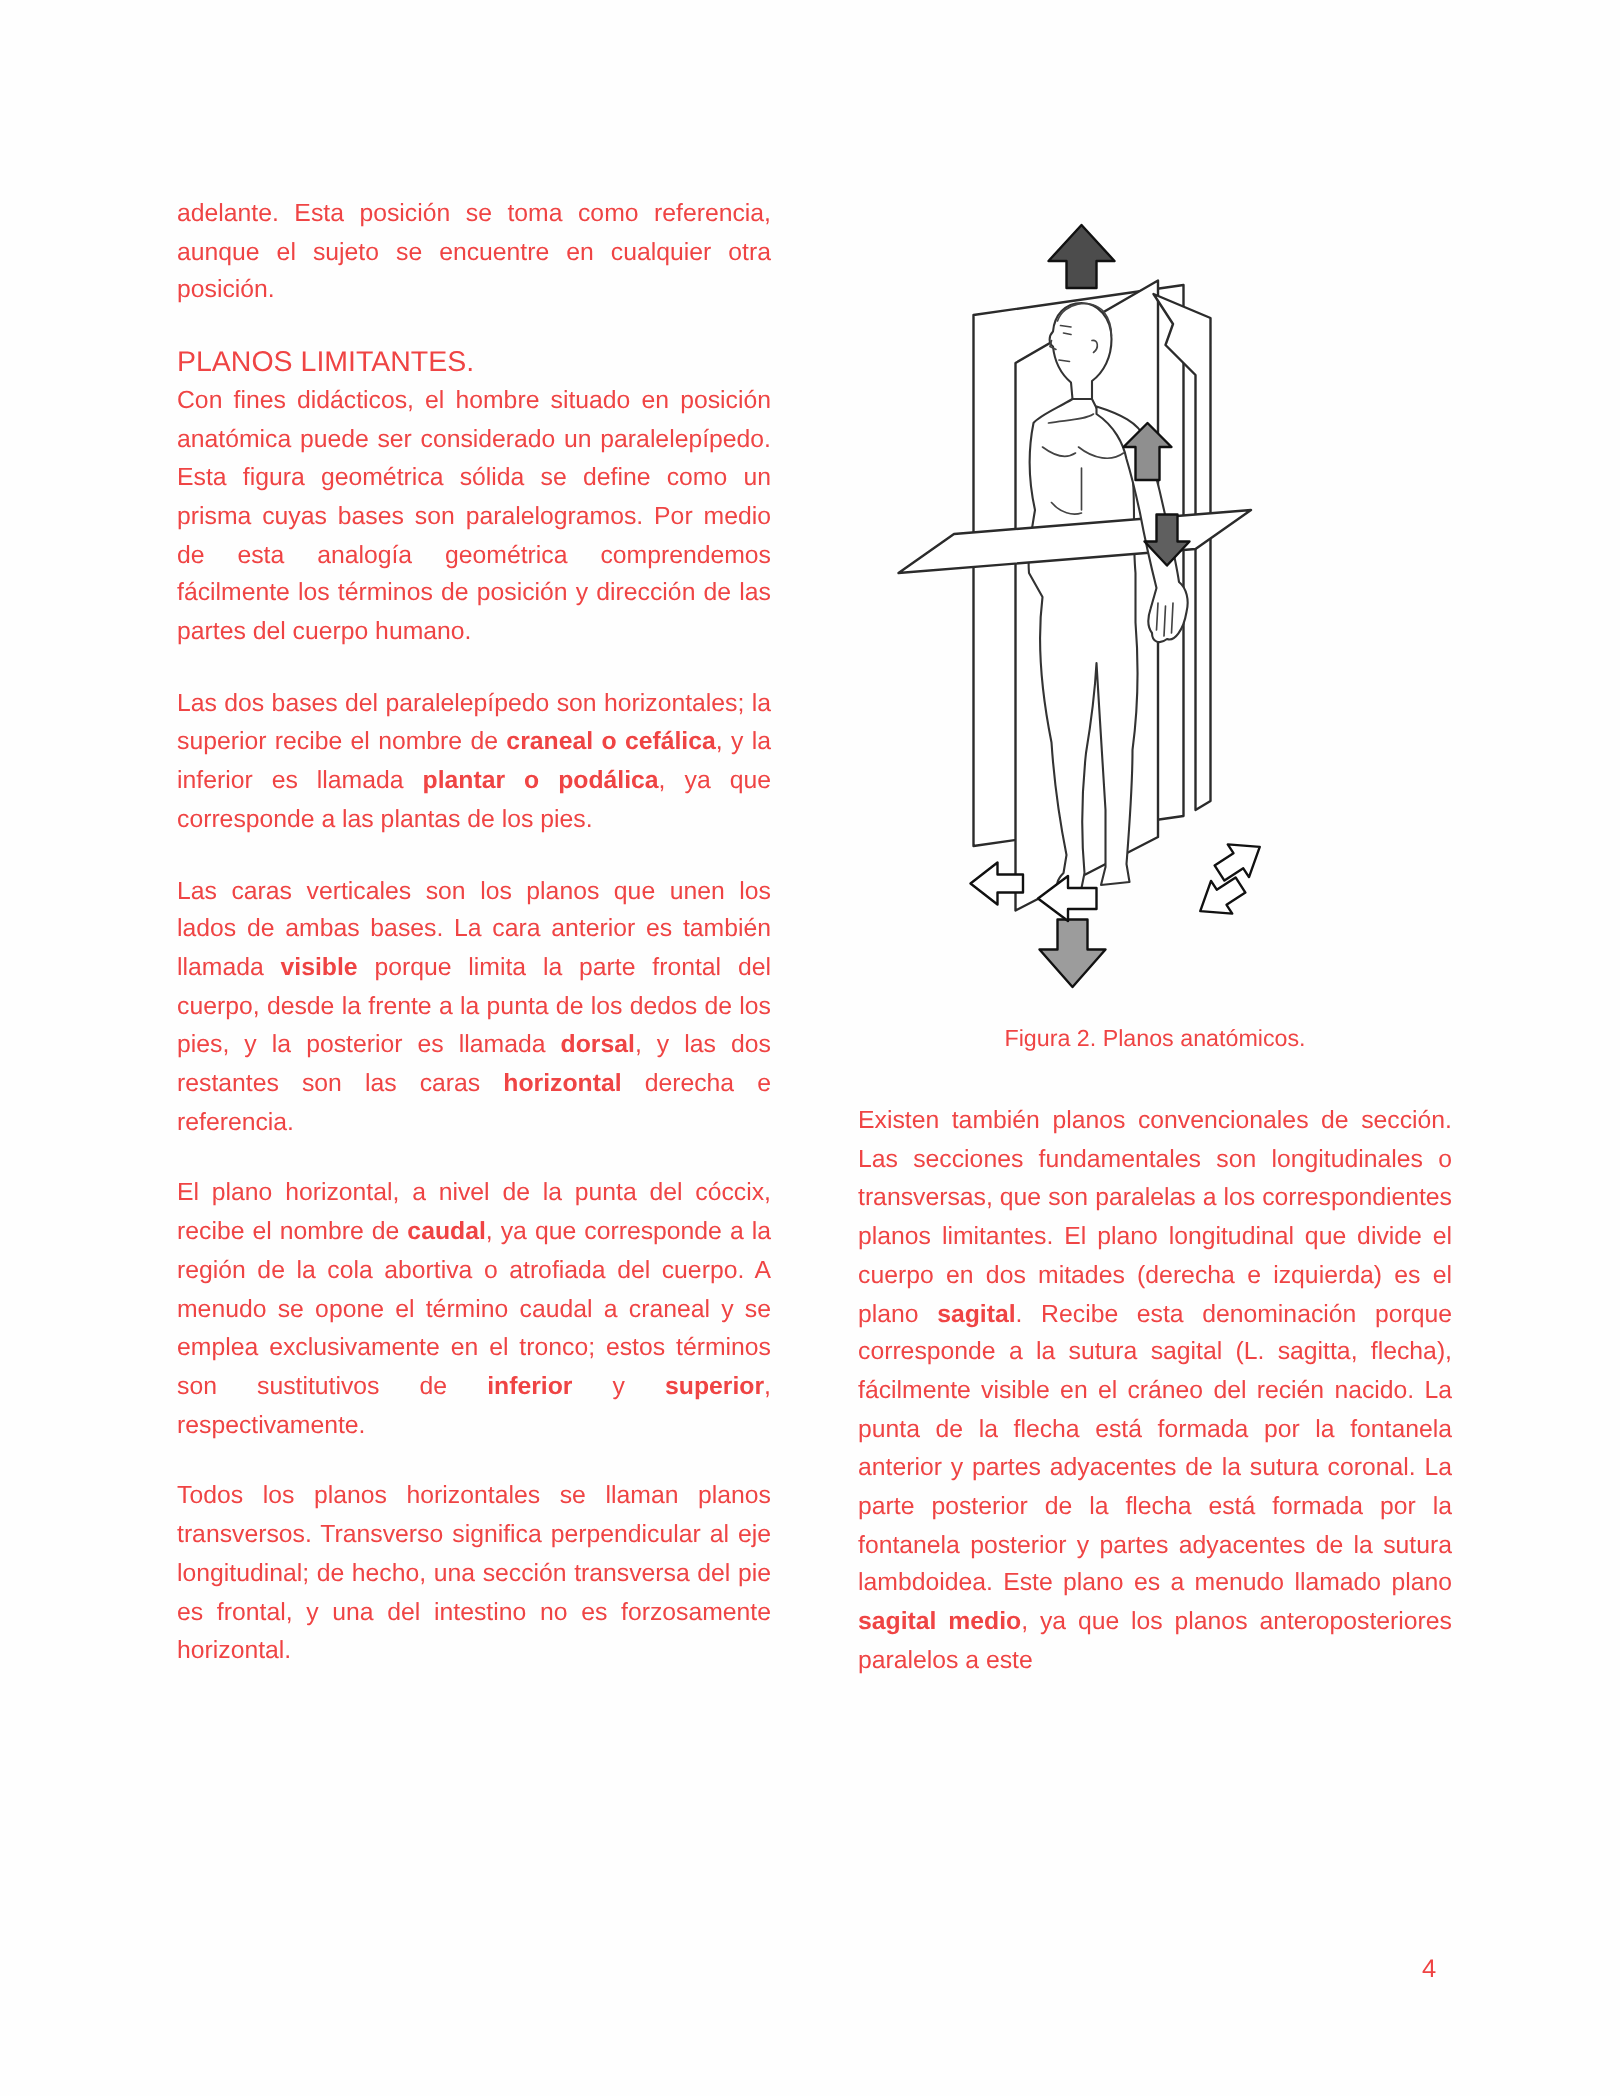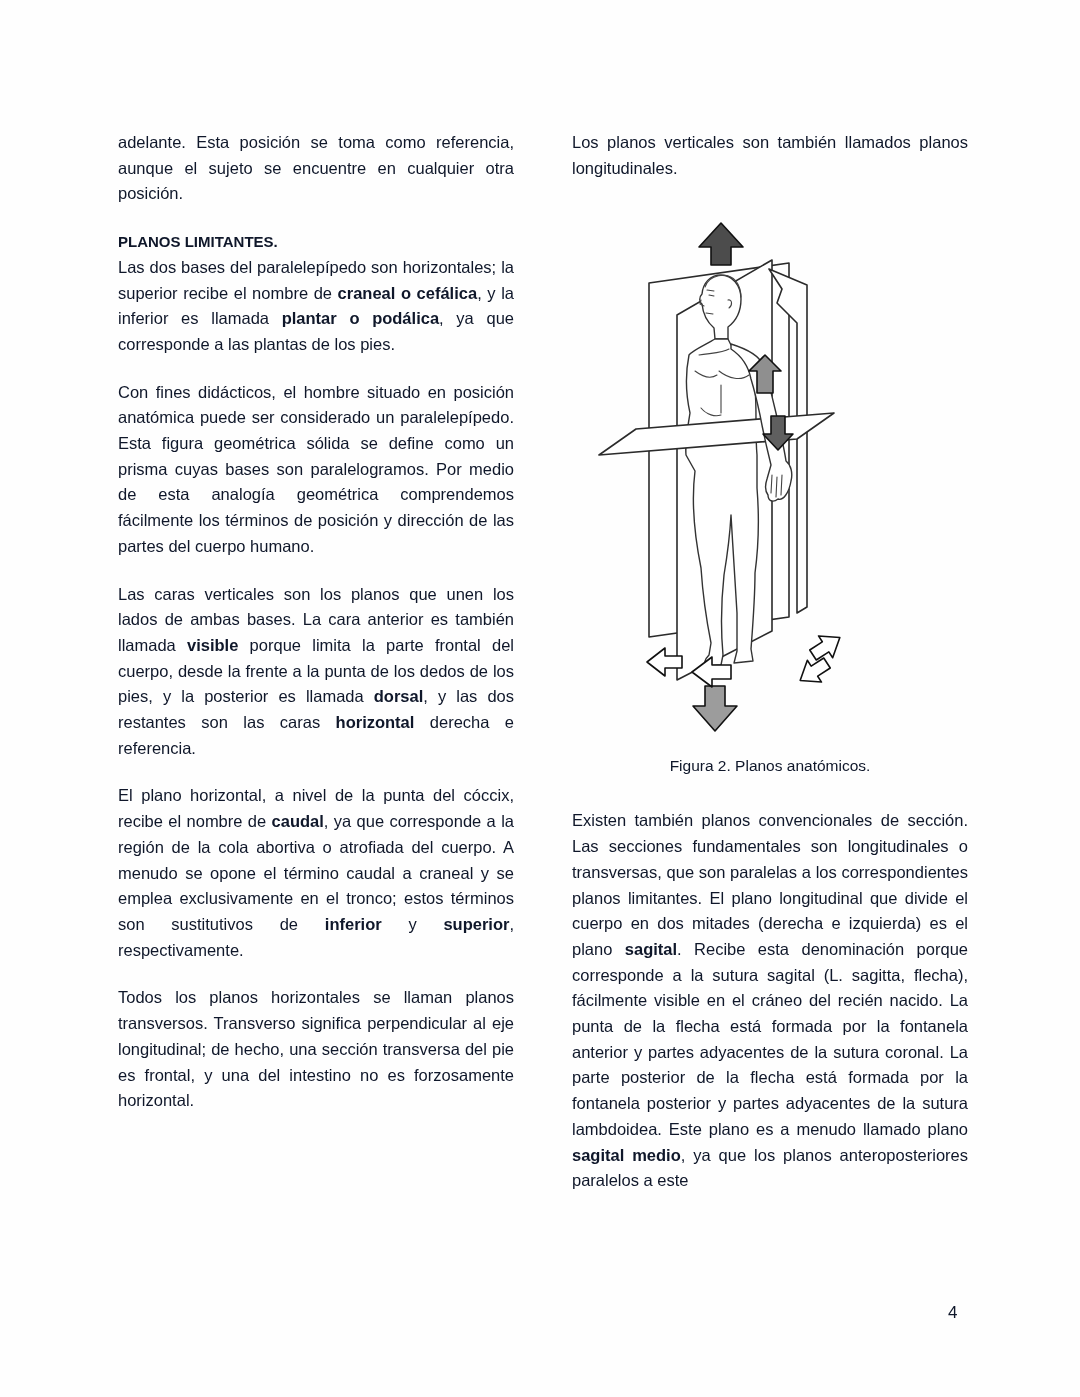--- a/index.html
+++ b/index.html
@@ -1,30 +1,30 @@
 <!DOCTYPE html>
 <html><head>
 <meta charset="utf-8">
 <style>
   html,body { margin:0; padding:0; background:#ffffff; }
   .page {
     position:relative; width:1080px; height:1397px;
-    background:#fefefe; color:#0f172a;
+    background:#fefefe; color:#ef4444;
     font-family:"Liberation Sans", sans-serif;
     overflow:hidden;
   }
   .col {
     position:absolute; top:130px; width:396px;
     font-size:16.5px; line-height:25.7px; text-align:justify;
   }
   .col-left  { left:118px; }
   .col-right { left:572px; }
   .col p { margin:0 0 22px 0; }
   .col h2 {
-    font-size:15px; line-height:25.7px; font-weight:bold;
+    font-size:19px; line-height:25.7px; font-weight:normal;
     margin:0; text-align:left;
   }
   b { font-weight:bold; }
   .figure-wrap { width:382px; margin:0 auto; }
   .figure-wrap svg { display:block; }
   .figure-caption {
     text-align:center; font-weight:normal; font-size:15.5px;
     line-height:20px; margin:8px 0 32px 0;
   }
   .page-number {
@@ -33,29 +33,28 @@
   }
 </style>
 </head>
 <body>
 
 <div class="page">
 
   <div class="col col-left">
     <p><span>adelante. Esta posición se toma como referencia, aunque el sujeto se encuentre en cualquier otra posición.</span></p>
     <h2>PLANOS LIMITANTES.</h2>
+    <p><span>Con fines didácticos, el hombre situado en posición anatómica puede ser considerado un paralelepípedo. Esta figura geométrica sólida se define como un prisma cuyas bases son paralelogramos. Por medio de esta analogía geométrica comprendemos fácilmente los términos de posición y dirección de las partes del cuerpo humano.</span></p>
     <p><span>Las dos bases del paralelepípedo son horizontales; la superior recibe el nombre de </span><b>craneal o cefálica</b><span>, y la inferior es llamada </span><b>plantar o podálica</b><span>, ya que corresponde a las plantas de los pies.</span></p>
-    <p><span>Con fines didácticos, el hombre situado en posición anatómica puede ser considerado un paralelepípedo. Esta figura geométrica sólida se define como un prisma cuyas bases son paralelogramos. Por medio de esta analogía geométrica comprendemos fácilmente los términos de posición y dirección de las partes del cuerpo humano.</span></p>
     <p><span>Las caras verticales son los planos que unen los lados de ambas bases. La cara anterior es también llamada </span><b>visible</b><span> porque limita la parte frontal del cuerpo, desde la frente a la punta de los dedos de los pies, y la posterior es llamada </span><b>dorsal</b><span>, y las dos restantes son las caras </span><b>horizontal</b><span> derecha e referencia.</span></p>
     <p><span>El plano horizontal, a nivel de la punta del cóccix, recibe el nombre de </span><b>caudal</b><span>, ya que corresponde a la región de la cola abortiva o atrofiada del cuerpo. A menudo se opone el término caudal a craneal y se emplea exclusivamente en el tronco; estos términos son sustitutivos de </span><b>inferior</b><span> y </span><b>superior</b><span>, respectivamente.</span></p>
     <p><span>Todos los planos horizontales se llaman planos transversos. Transverso significa perpendicular al eje longitudinal; de hecho, una sección transversa del pie es frontal, y una del intestino no es forzosamente horizontal.</span></p>
   </div>
 
   <div class="col col-right">
-    <p><span>Los planos verticales son también llamados planos longitudinales.</span></p>
 
     <div class="figure-wrap">
       <svg viewBox="0 0 380 545" width="380" height="545">
 
         <g fill="#ffffff" stroke="#2b2b2b" stroke-width="1.6" stroke-linejoin="round">
           <polygon points="70,80 210,60 210,414 70,434"></polygon>
           <polygon points="98,112 193,57 193,428 98,477"></polygon>
           <polygon points="190,66 228,82 228,404 218,410 218,120 198,100 203,86"></polygon>
         </g>
 

